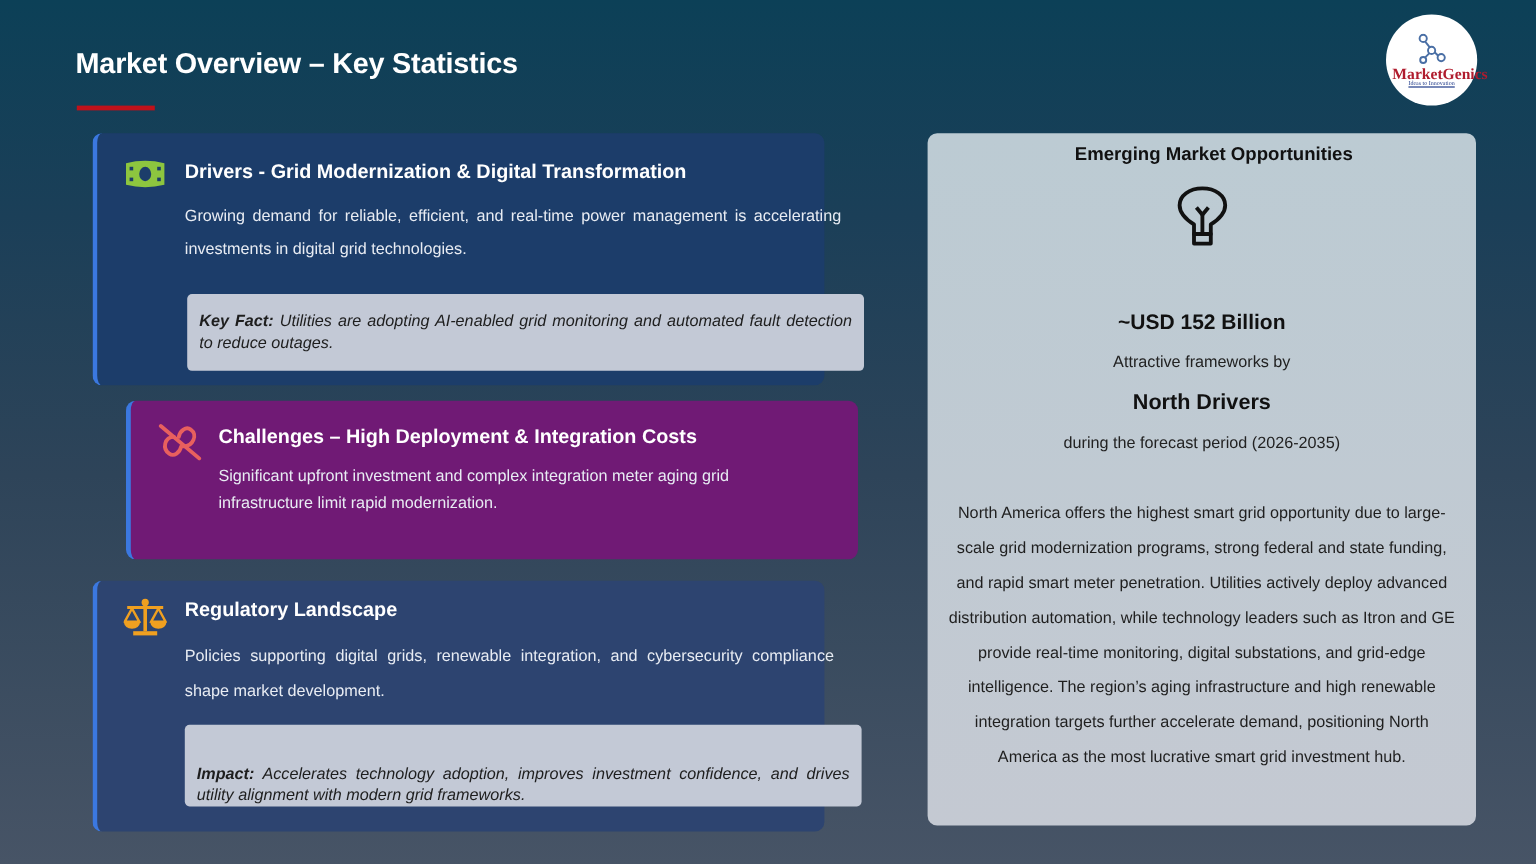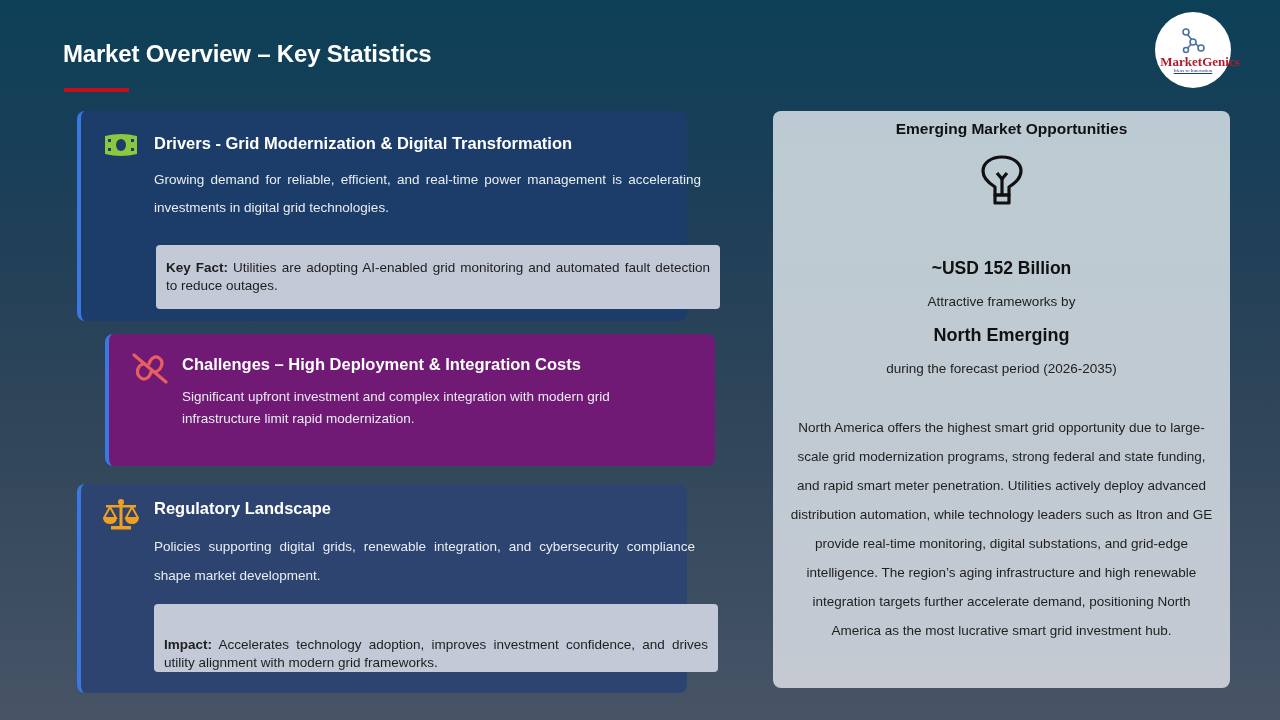--- a/index.html
+++ b/index.html
@@ -51,21 +51,21 @@
     .card-2 .card-title { top: 21px; }
     .card-2 .card-text { top: 52px; line-height: 22px; text-align: left; width: 500px; }
     .card-3 .card-icon { top: 14px; }
     .card-3 .card-title { top: 15px; }
     .card-3 .card-text { top: 48px; line-height: 29px; width: 541px; }
 
     .fact-box {
       position: absolute; background: #c3c9d6; border-radius: 4px;
       color: #1e1e1e; font-size: 13.5px; line-height: 18px;
       padding: 0 10px; text-align: justify; text-align-last: left;
-      display: flex; align-items: center;
+      display: flex; align-items: center; font-style: italic;
     }
     .card-1 .fact-box { left: 75px; top: 134px; width: 564px; height: 64px; }
     .card-3 .fact-box { left: 73px; top: 120px; width: 564px; height: 68px; align-items: flex-end; }
     .fact-box b { font-weight: bold; }
 
     .opp-panel {
       position: absolute; left: 773px; top: 111px; width: 457px; height: 577px;
       background: linear-gradient(180deg, #bccbd3 0%, #c4c9d2 100%);
       border-radius: 8px; color: #1a1a1a; text-align: center;
     }
@@ -120,21 +120,21 @@
 
 <div class="card card-2">
   <svg class="card-icon" width="38" height="32" viewBox="0 0 38 32">
     <g fill="none" stroke="#e8605e" stroke-width="3.2" stroke-linecap="round">
       <path d="M14 12 C6 12 4 22 10 26 C14 29 19 25 20 20"></path>
       <path d="M22 20 C30 20 34 10 28 6 C24 3 19 7 18 12"></path>
       <line x1="3" y1="3" x2="35" y2="30"></line>
     </g>
   </svg>
   <div class="card-title">Challenges – High Deployment &amp; Integration Costs</div>
-  <div class="card-text">Significant upfront investment and complex integration with modern grid infrastructure limit rapid modernization.</div>
+  <div class="card-text">Significant upfront investment and complex integration meter aging grid infrastructure limit rapid modernization.</div>
 </div>
 
 <div class="card card-3">
   <svg class="card-icon" width="36" height="34" viewBox="0 0 36 34">
     <g fill="#f0a020">
       <circle cx="18" cy="4" r="3"></circle>
       <rect x="16.5" y="4" width="3" height="24"></rect>
       <rect x="3" y="7" width="30" height="2.5"></rect>
       <rect x="8" y="28" width="20" height="3.5"></rect>
       <path d="M1 20 L7 9 L13 20 Z" fill="none" stroke="#f0a020" stroke-width="2"></path>
@@ -155,16 +155,16 @@
   <svg class="opp-icon" viewBox="0 0 50 56">
     <g fill="none" stroke="#111" stroke-width="3.2" stroke-linejoin="round">
       <path d="M18 40 L18 32 C10 27 6 21 6 16 C6 8 14 2 25 2 C36 2 44 8 44 16 C44 21 40 27 32 32 L32 40 Z"></path>
       <path d="M20 18 L25 24 L30 18"></path>
       <line x1="25" y1="24" x2="25" y2="40"></line>
       <rect x="18" y="40" width="14" height="8"></rect>
     </g>
   </svg>
   <div class="opp-value">~USD 152 Billion</div>
   <div class="opp-sub1">Attractive frameworks by</div>
-  <div class="opp-region">North Emerging</div>
+  <div class="opp-region">North Drivers</div>
   <div class="opp-sub2">during the forecast period (2026-2035)</div>
   <div class="opp-desc">North America offers the highest smart grid opportunity due to large-scale grid modernization programs, strong federal and state funding, and rapid smart meter penetration. Utilities actively deploy advanced distribution automation, while technology leaders such as Itron and GE provide real-time monitoring, digital substations, and grid-edge intelligence. The region’s aging infrastructure and high renewable integration targets further accelerate demand, positioning North America as the most lucrative smart grid investment hub.</div>
 </div>
 
 </body></html>

